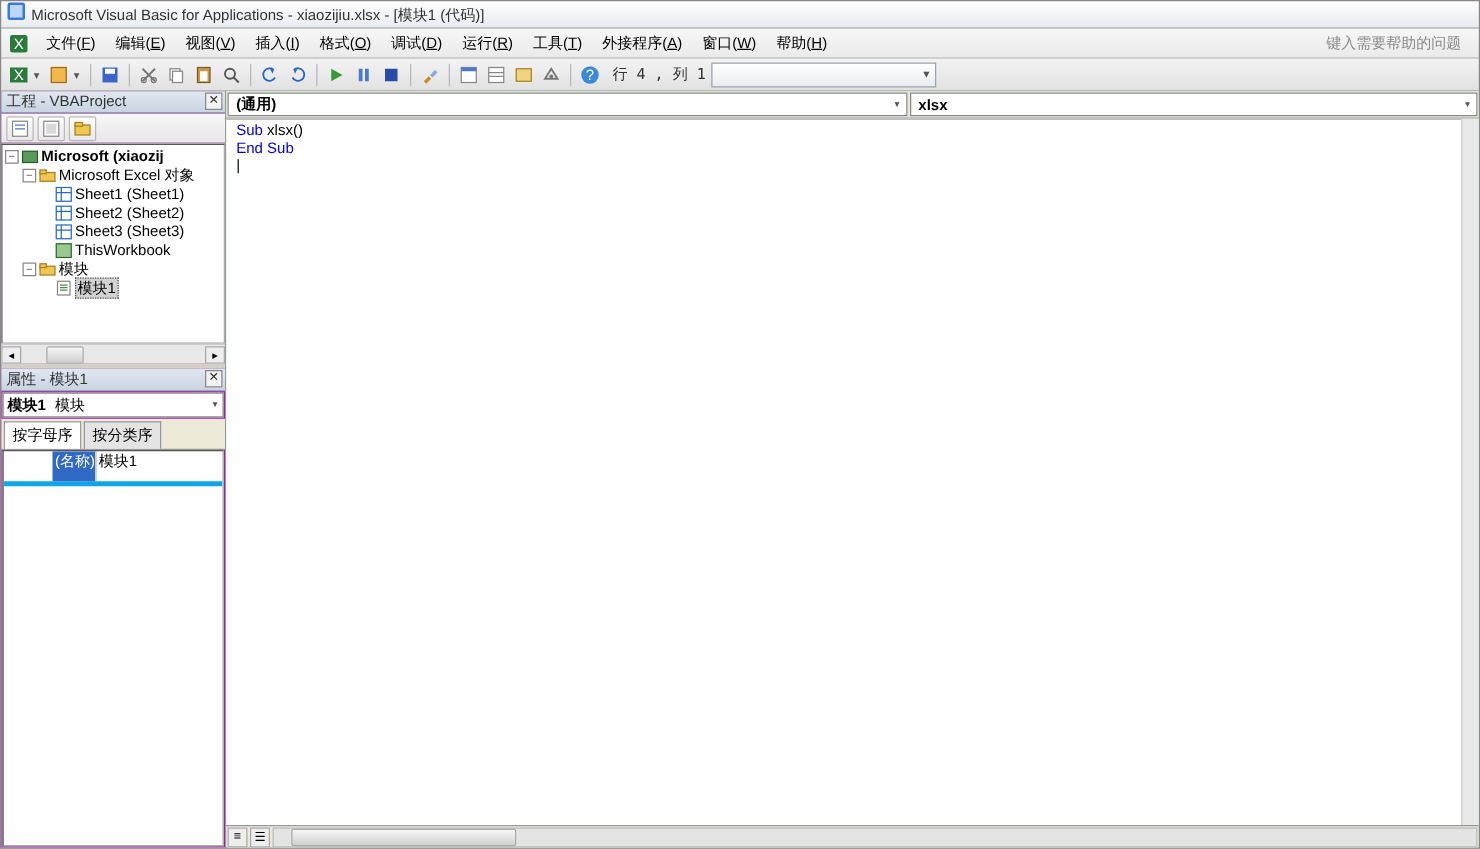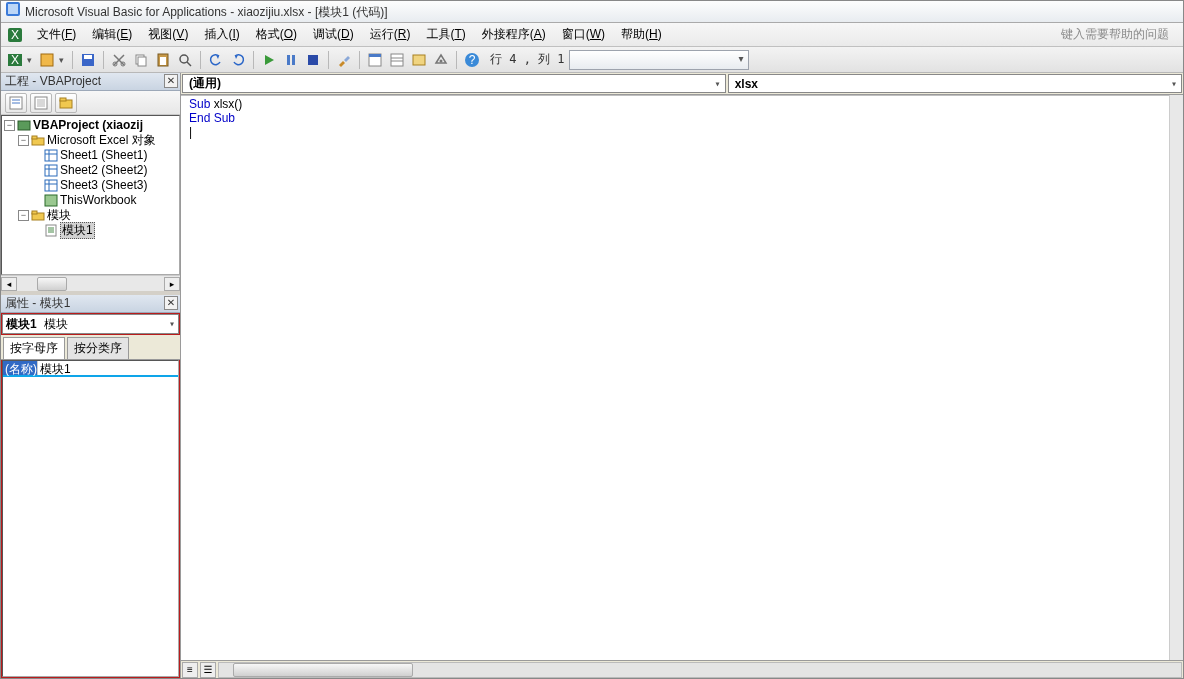--- a/index.html
+++ b/index.html
@@ -22,21 +22,21 @@
 .toolbar .btn { width: 20px; height: 20px; display: inline-flex; align-items: center; justify-content: center; border: 1px solid transparent; border-radius: 2px; }
 .toolbar .drop { width: 8px; font-size: 9px; color: #555; }
 .toolbar .status { font-family: "SimSun", monospace; font-size: 12px; padding-left: 6px; color: #333; }
 .toolbar .combo { width: 180px; height: 20px; border: 1px solid #9da3ad; background: linear-gradient(#fff,#e8ecf0); margin-left: 2px; position: relative; }
 .toolbar .combo:after { content: "▾"; position: absolute; right: 4px; top: 2px; color: #555; font-size: 10px; }
 
 
 .main { flex: 1; display: flex; min-height: 0; }
 
 
-.leftcol { width: 180px; display: flex; flex-direction: column; border-right: 1px solid #9a9a9a; background: #b91c1c; }
+.leftcol { width: 180px; display: flex; flex-direction: column; border-right: 1px solid #9a9a9a; background: #a21caf; }
 .pane-title { height: 18px; background: linear-gradient(#e0e7f0,#c9d4e2); border-bottom: 1px solid #9ca8b8; display: flex; align-items: center; padding-left: 4px; font-size: 11px; color: #333; position: relative; }
 .pane-title .close { position: absolute; right: 2px; top: 1px; width: 14px; height: 14px; border: 1px solid #888; background: #f2f2f2; font-size: 10px; line-height: 12px; text-align: center; cursor: default; font-family: Arial; }
 .pane-toolbar { height: 24px; background: linear-gradient(#f7f7f7,#e7e7e7); border-bottom: 1px solid #c8c8c8; display: flex; align-items: center; padding: 0 4px; gap: 3px; }
 .pane-toolbar .btn { width: 22px; height: 20px; border: 1px solid #b8b8b8; background: linear-gradient(#fff,#e8e8e8); border-radius: 2px; display: inline-flex; align-items: center; justify-content: center; }
 .tree { flex: 0 0 160px; background: #fff; border: 1px inset #aaa; margin: 0; overflow: auto; font-family: "SimSun","MS Sans Serif",monospace; font-size: 12px; padding: 2px; white-space: nowrap; color:#000; }
 .tree .row { height: 15px; line-height: 15px; display: flex; align-items: center; }
 .tree .exp { width: 11px; height: 11px; border: 1px solid #888; font-size: 9px; line-height: 9px; text-align: center; margin-right: 2px; background: #fff; color:#555; }
 .tree .ico { width: 14px; height: 13px; margin-right: 2px; display: inline-flex; align-items: center; justify-content: center; }
 .tree .bold { font-weight: bold; }
 .tree .sel { background: #d2d2d2; border: 1px dotted #555; padding: 0 1px; }
@@ -46,21 +46,21 @@
 
 .splitter-h { height: 4px; background: #d4d0c8; cursor: row-resize; }
 
 
 .props-combo { height: 20px; margin: 1px; border: 1px solid #888; background: #fff; display: flex; align-items: center; padding-left: 3px; position: relative; font-family: "SimSun",monospace; }
 .props-combo:after { content: "▾"; position: absolute; right: 3px; top: 3px; color: #555; font-size:10px; }
 .tabs { display: flex; background: #ece9d8; border-bottom: 1px solid #999; }
 .tab { padding: 2px 6px; border: 1px solid #999; border-bottom: none; background: #fff; margin-left: 2px; margin-top: 2px; cursor: default; font-size: 12px; }
 .tab.inactive { background: #e4e4e4; }
 .prop-grid { flex: 1; background: #fff; border: 1px inset #aaa; margin: 0 1px 1px 1px; overflow: auto; }
-.prop-row { display: flex; height: 16px; line-height: 16px; font-family: "SimSun",monospace; border-bottom:2px solid #0ea5e9; }
+.prop-row { display: flex; height: 28px; line-height: 16px; font-family: "SimSun",monospace; border-bottom:4px solid #0ea5e9;padding-left:39px; }
 .prop-row .k { width: 35px; background: #316ac5; color: #fff; padding-left: 2px; border-right:1px solid #ccc; }
 .prop-row .v { flex: 1; padding-left: 2px; }
 
 
 .rightcol { flex: 1; display: flex; flex-direction: column; background: #86efac; }
 .code-header { height: 22px; background: #ece9d8; border-bottom: 1px solid #9a9a9a; display: flex; }
 .code-combo { flex: 1; border: 1px solid #888; margin: 1px; background: #fff; display: flex; align-items: center; padding-left: 6px; font-family: "SimSun",monospace; font-weight: bold; position: relative; }
 .code-combo:after { content: "▾"; position: absolute; right: 4px; color: #555; font-size:10px; top:3px;}
 .code-combo.left { flex: 1.2; }
 .code-combo.right { flex: 1; }
@@ -261,21 +261,21 @@
         </span>
     </div>
     <div class="tree">
       <div class="row" style="padding-left:0">
           <span class="exp">−</span>
           <span class="ico">
             <svg width="14" height="13">
               <rect x="1" y="2" width="12" height="9" fill="#5a9a5a" stroke="#2a5a2a"></rect>
             </svg>
           </span>
-          <span class="bold">VBAProject (xiaozij</span>
+          <span class="bold">Microsoft (xiaozij</span>
         </div>
       <div class="row" style="padding-left:14px">
           <span class="exp">−</span>
           <span class="ico">
             <svg width="14" height="13">
               <rect x="1" y="4" width="12" height="7" fill="#f0c850" stroke="#a88020"></rect>
               <rect x="1" y="2" width="5" height="3" fill="#f0c850" stroke="#a88020"></rect>
             </svg>
           </span>
           <span>Microsoft Excel 对象</span>

